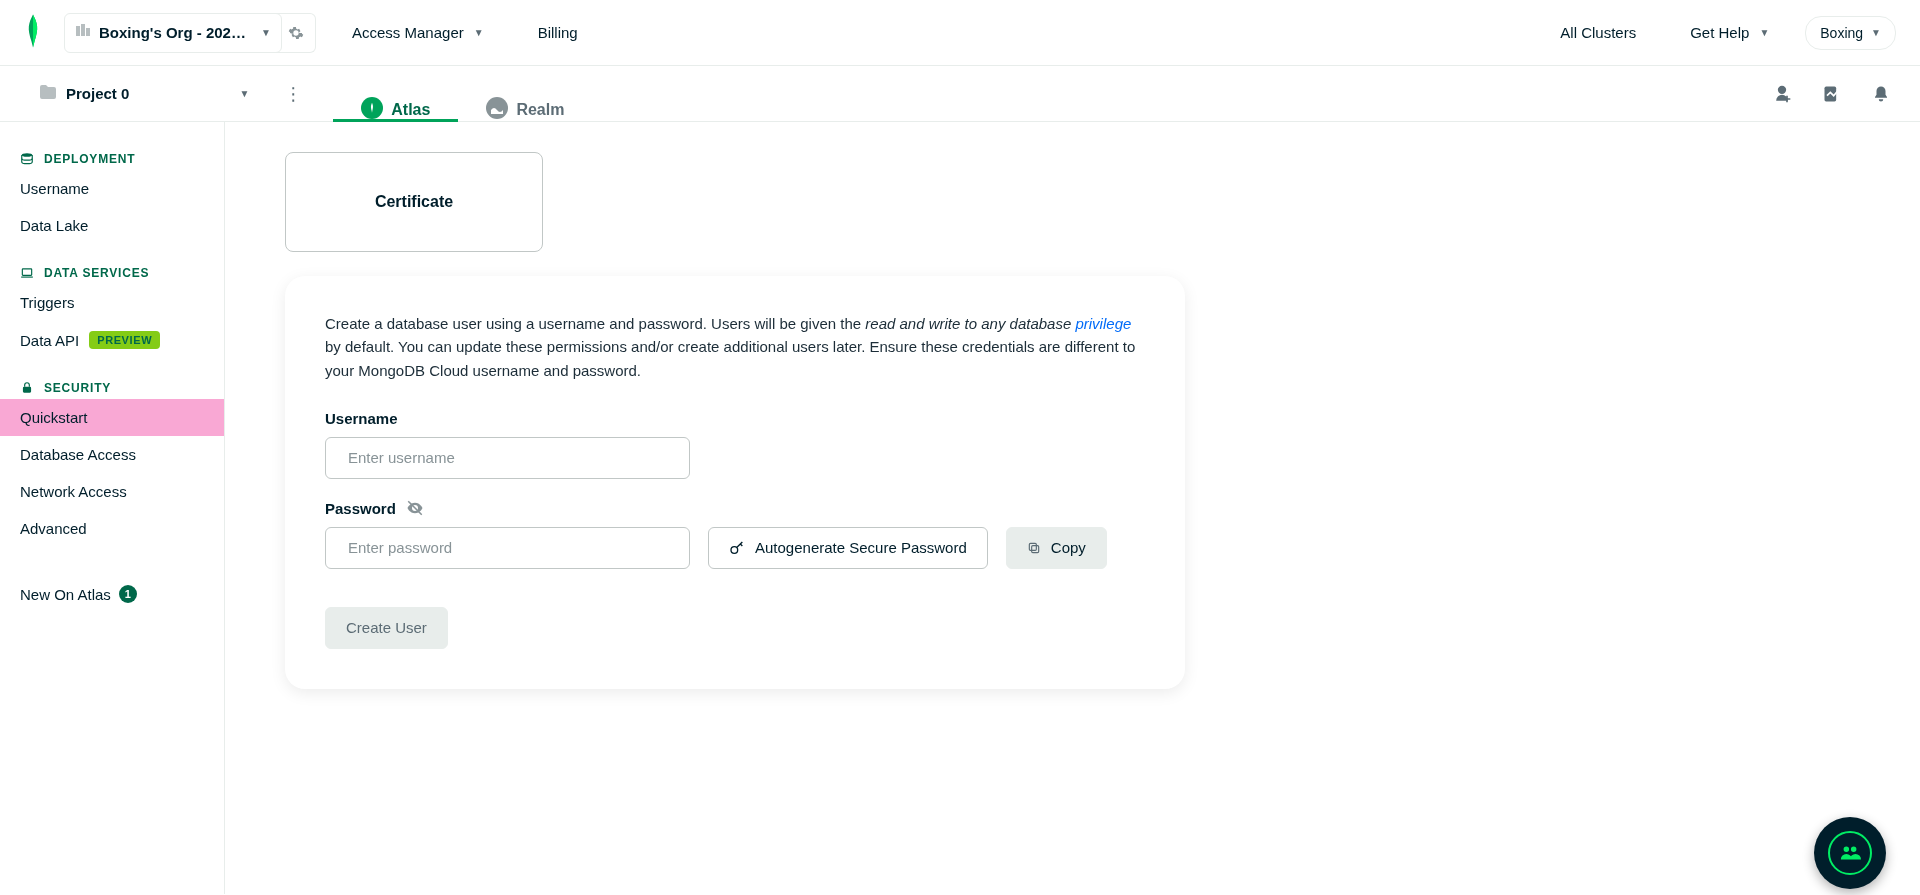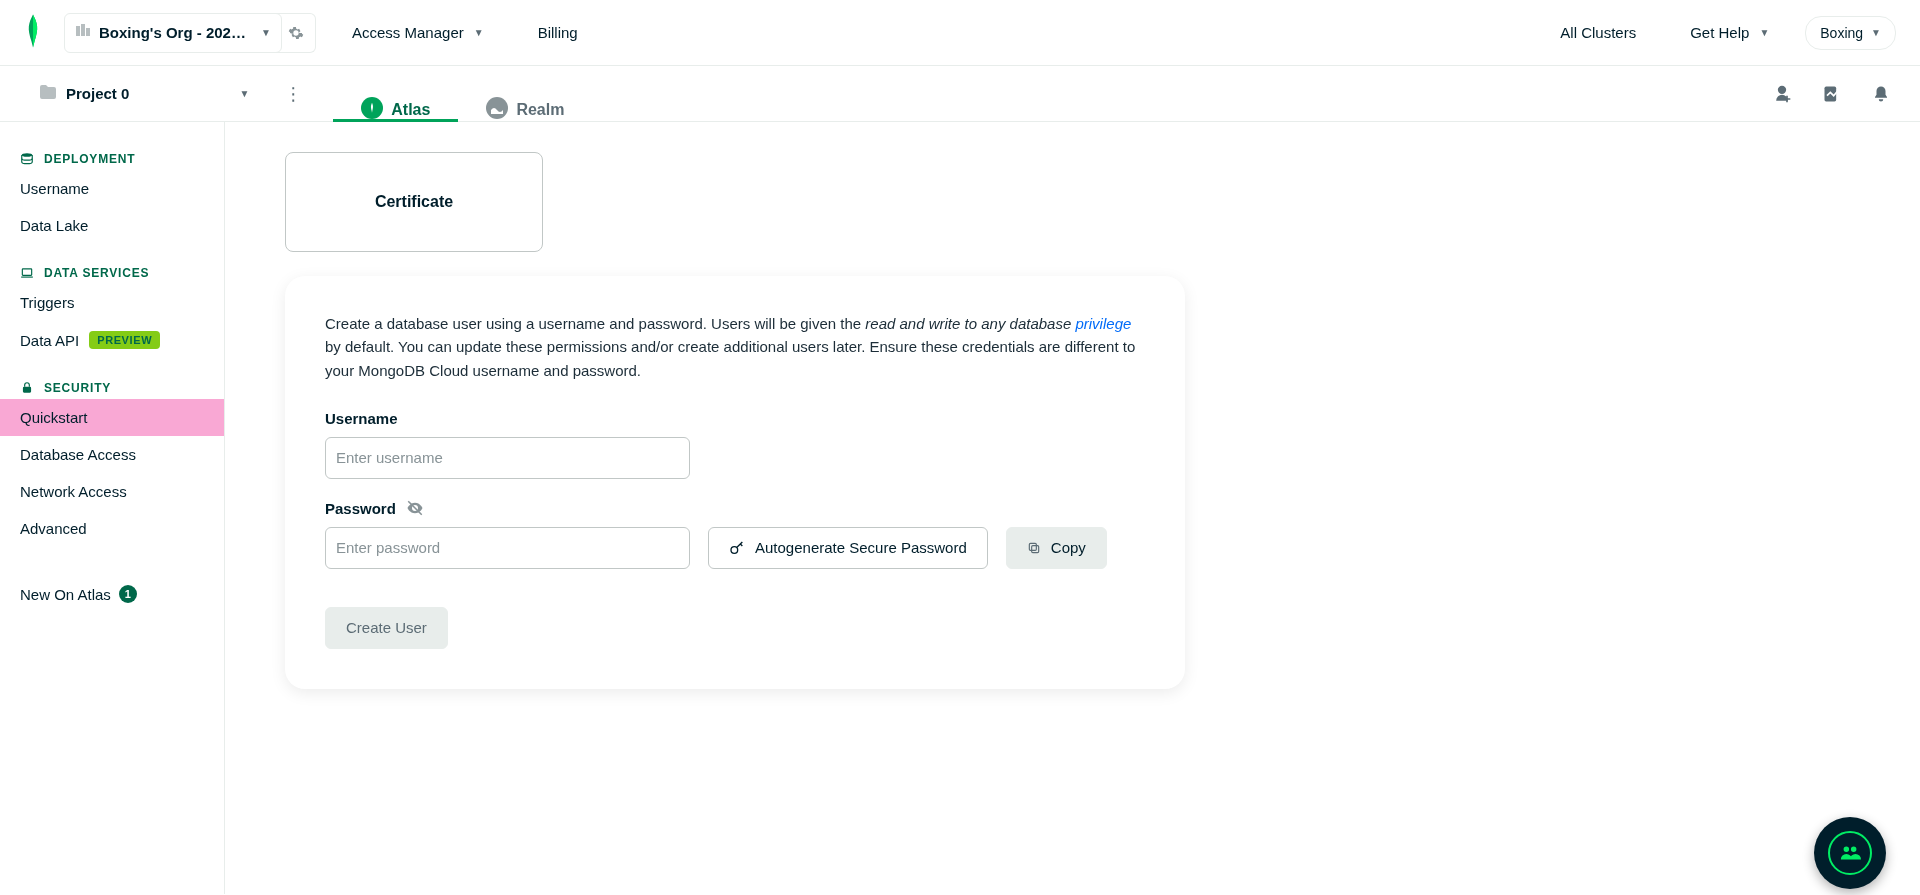--- a/index.html
+++ b/index.html
@@ -209,21 +209,21 @@
     display:flex;
     align-items:flex-end;
     gap:10px;
     margin-bottom: 10px;
   }
   .text-input {
     width: 365px;
     height: 42px;
     border:1px solid #C1C7C6;
     border-radius:6px;
-    padding: 0 10px;
+    padding: 0 22px;
     font-size:15px;
   }
   .text-input::placeholder { color:#889397; }
   .form-row { margin-bottom: 20px; }
   .pw-row {
     display:flex;
     gap: 18px;
     align-items:center;
     flex-wrap:wrap;
   }

